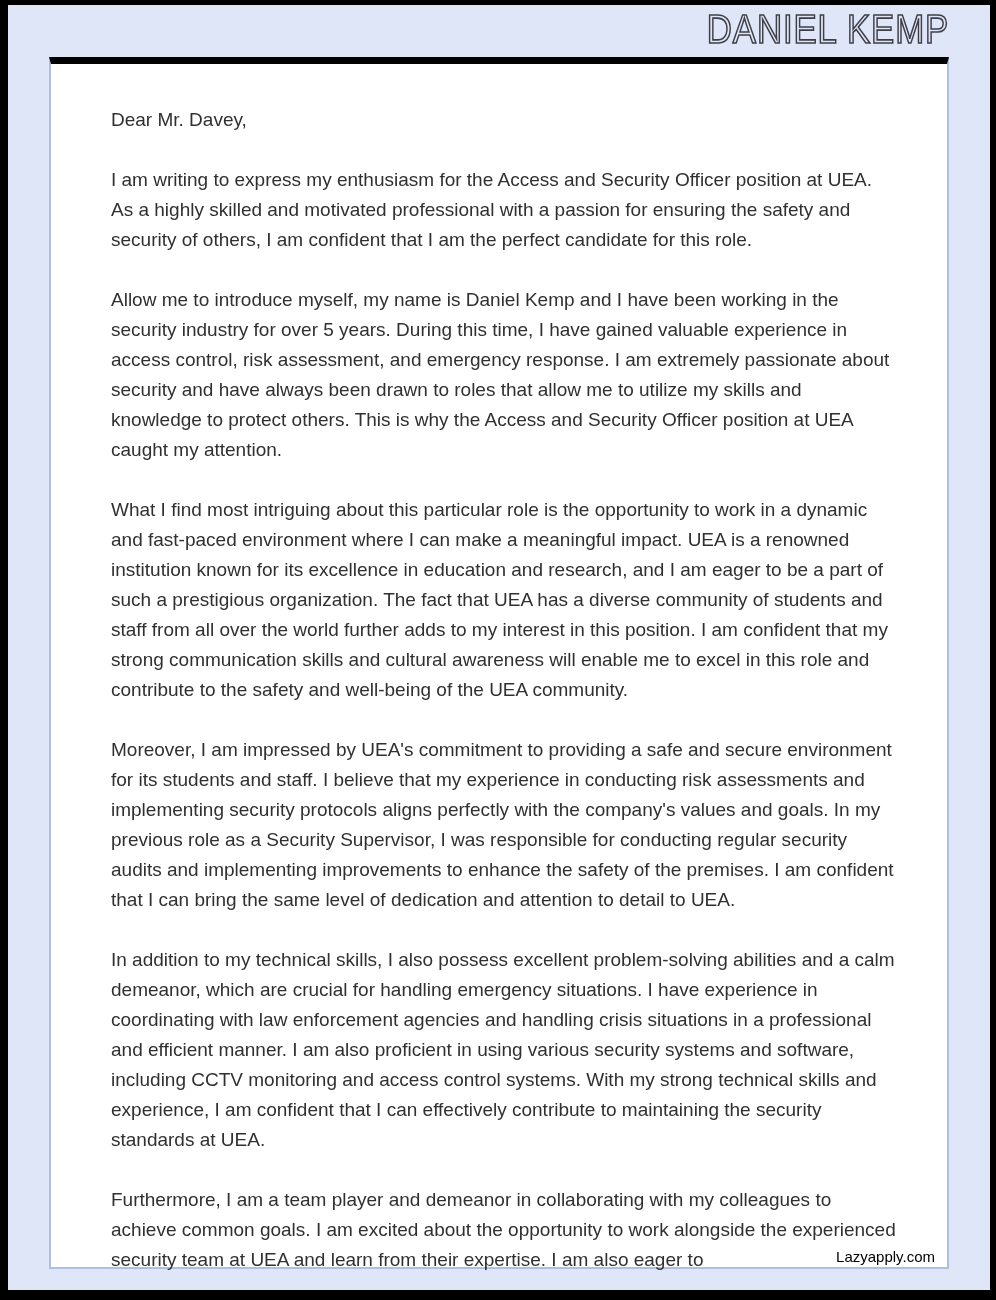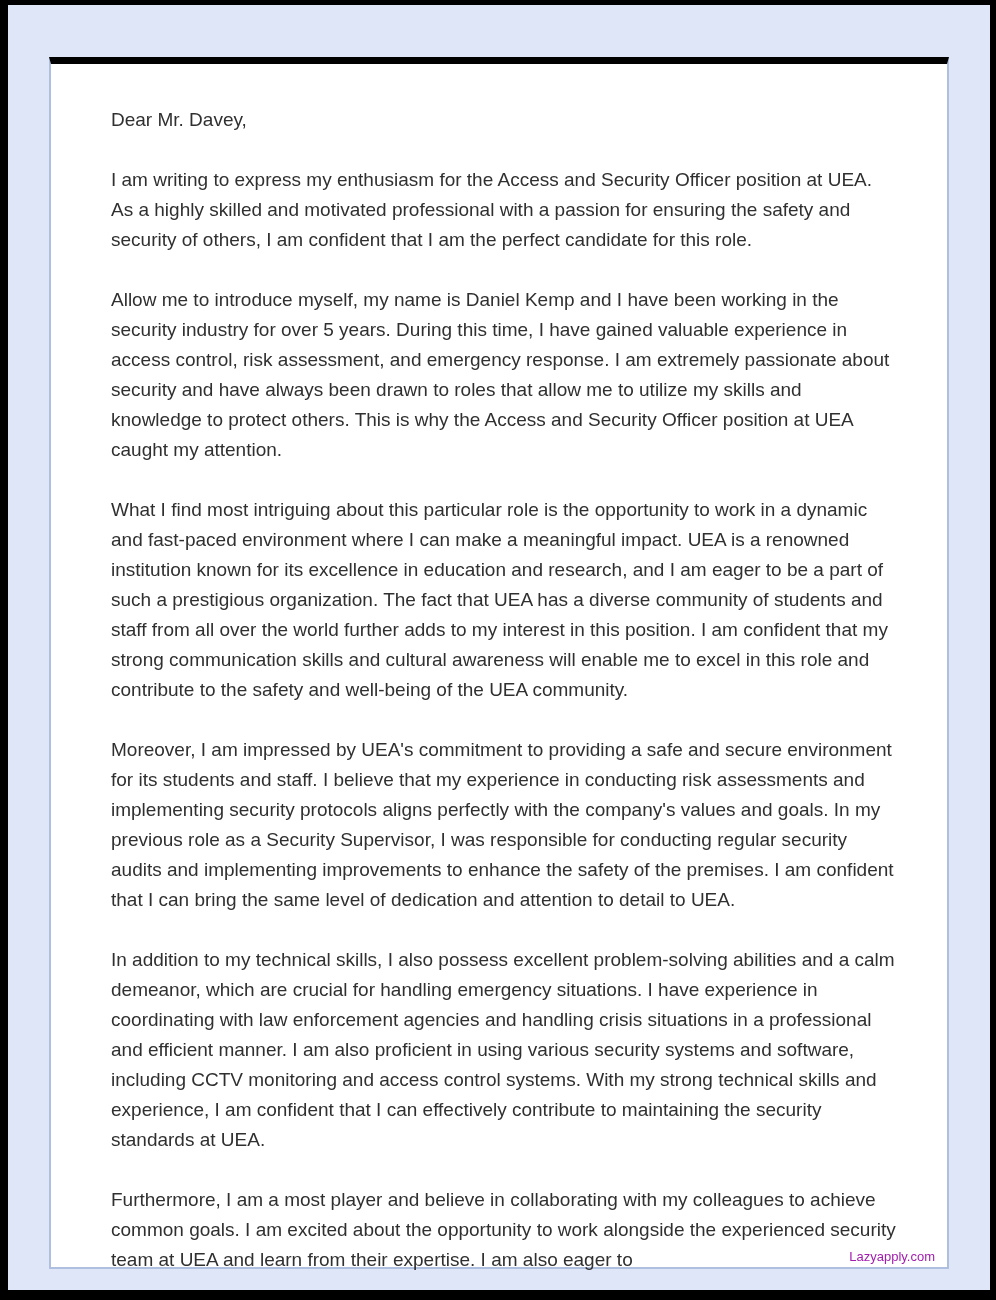--- a/index.html
+++ b/index.html
@@ -70,41 +70,44 @@
     color: #303030;
   }
   .letter p {
     margin: 0 0 30px 0;
   }
 
   .watermark {
     position: absolute;
     right: 12px;
     bottom: 2px;
-    font-size: 13px;
+    font-size: 15px;
     line-height: 16px;
-    color: #a21caf;
+    color: #000000;
     background: #ffffff;
     padding-left: 4px;
   }
 </style>
 </head>
 <body>
 
 <div class="frame">
 
+  <div class="header-band">
+    <span class="header-name">DANIEL KEMP</span>
+  </div>
 
   <div class="page">
 
     <div class="letter">
       <p>Dear Mr. Davey,</p>
       <p>I am writing to express my enthusiasm for the Access and Security Officer position at UEA. As a highly skilled and motivated professional with a passion for ensuring the safety and security of others, I am confident that I am the perfect candidate for this role.</p>
       <p>Allow me to introduce myself, my name is Daniel Kemp and I have been working in the security industry for over 5 years. During this time, I have gained valuable experience in access control, risk assessment, and emergency response. I am extremely passionate about security and have always been drawn to roles that allow me to utilize my skills and knowledge to protect others. This is why the Access and Security Officer position at UEA caught my attention.</p>
       <p>What I find most intriguing about this particular role is the opportunity to work in a dynamic and fast-paced environment where I can make a meaningful impact. UEA is a renowned institution known for its excellence in education and research, and I am eager to be a part of such a prestigious organization. The fact that UEA has a diverse community of students and staff from all over the world further adds to my interest in this position. I am confident that my strong communication skills and cultural awareness will enable me to excel in this role and contribute to the safety and well-being of the UEA community.</p>
       <p>Moreover, I am impressed by UEA's commitment to providing a safe and secure environment for its students and staff. I believe that my experience in conducting risk assessments and implementing security protocols aligns perfectly with the company's values and goals. In my previous role as a Security Supervisor, I was responsible for conducting regular security audits and implementing improvements to enhance the safety of the premises. I am confident that I can bring the same level of dedication and attention to detail to UEA.</p>
       <p>In addition to my technical skills, I also possess excellent problem-solving abilities and a calm demeanor, which are crucial for handling emergency situations. I have experience in coordinating with law enforcement agencies and handling crisis situations in a professional and efficient manner. I am also proficient in using various security systems and software, including CCTV monitoring and access control systems. With my strong technical skills and experience, I am confident that I can effectively contribute to maintaining the security standards at UEA.</p>
-      <p>Furthermore, I am a most player and believe in collaborating with my colleagues to achieve common goals. I am excited about the opportunity to work alongside the experienced security team at UEA and learn from their expertise. I am also eager to</p>
+      <p>Furthermore, I am a team player and demeanor in collaborating with my colleagues to achieve common goals. I am excited about the opportunity to work alongside the experienced security team at UEA and learn from their expertise. I am also eager to</p>
     </div>
 
     <span class="watermark">Lazyapply.com</span>
   </div>
 
 </div>
 
 </body></html>

